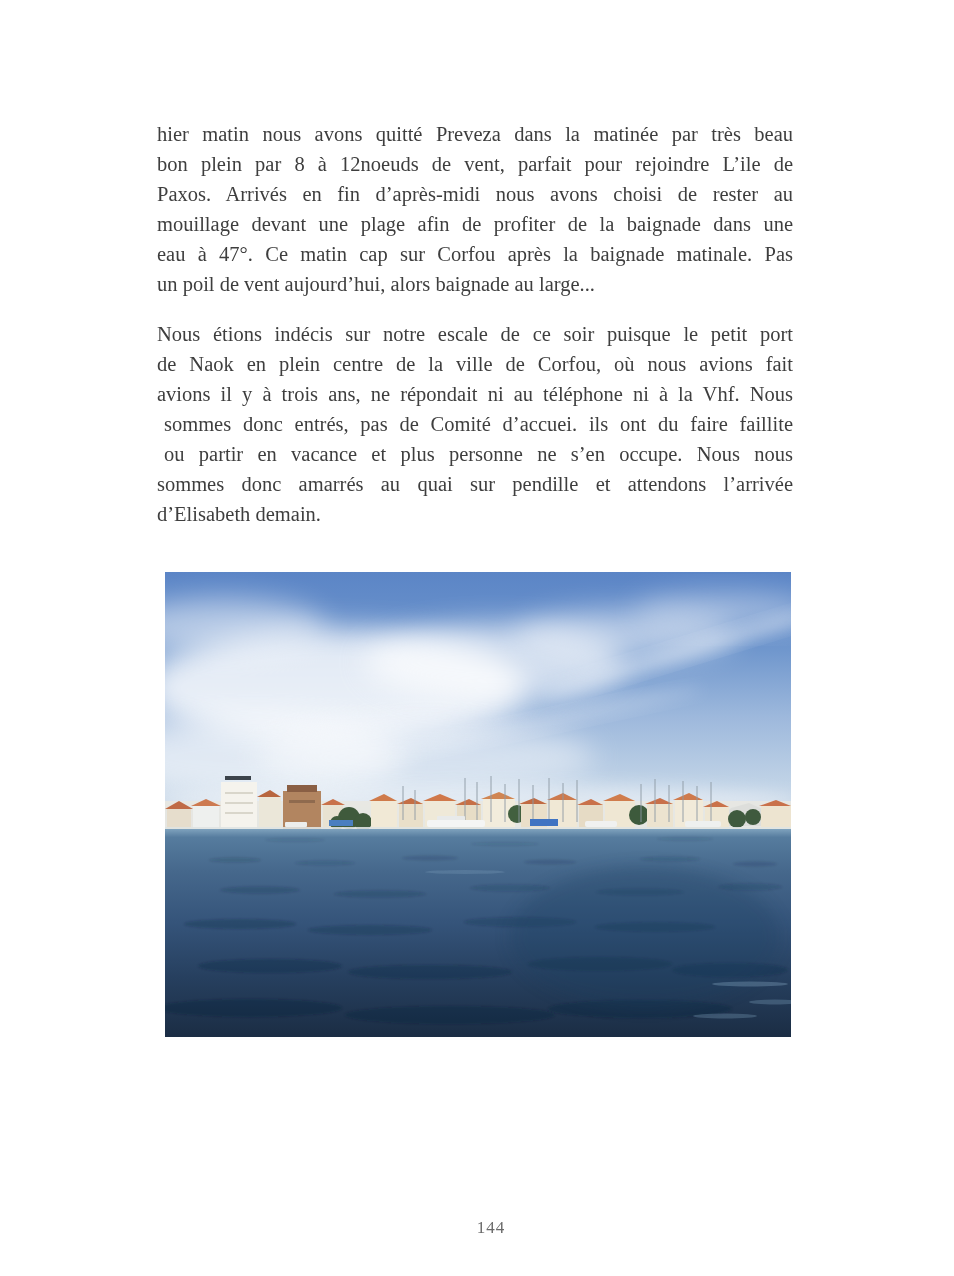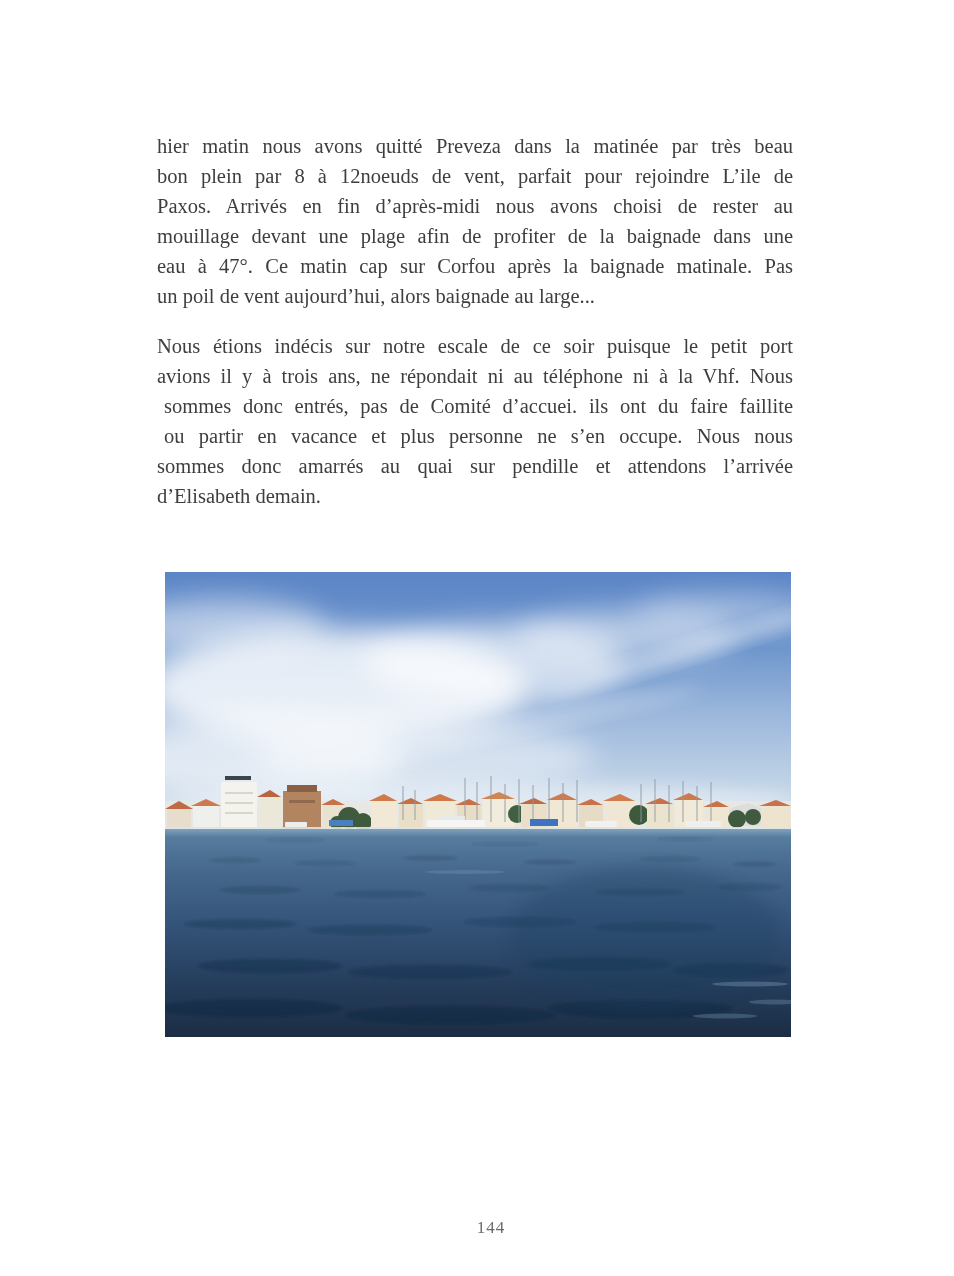--- a/index.html
+++ b/index.html
@@ -17,21 +17,21 @@
     background: #ffffff;
     font-family: "Liberation Serif", "DejaVu Serif", serif;
     color: #3e3e3e;
   }
   .text-block {
     position: absolute;
     left: 157px;
     top: 115px;
     width: 636px;
   }
-  .para { margin: 16px 0 20px 0; }
+  .para { margin: 4px 0 20px 0; }
   .line {
     font-size: 20.5px;
     line-height: 30px;
     height: 30px;
     text-align: justify;
     text-align-last: justify;
     white-space: normal;
     overflow: hidden;
     color: #3e3e3e;
   }
@@ -70,20 +70,21 @@
     <div class="para">
       <div class="line">hier matin nous avons quitté Preveza dans la matinée par très beau</div>
       <div class="line">bon plein  par 8 à 12noeuds de vent, parfait pour rejoindre L’ile de</div>
       <div class="line">Paxos. Arrivés en fin d’après-midi nous avons choisi de rester au</div>
       <div class="line">mouillage devant une plage afin de profiter de la baignade dans une</div>
       <div class="line">eau à 47°. Ce matin cap sur Corfou après la baignade matinale. Pas</div>
       <div class="line last">un poil de vent aujourd’hui, alors baignade au large...</div>
     </div>
     <div class="para">
       <div class="line">Nous étions indécis sur notre escale de ce soir puisque le petit port</div>
+      <div class="line">de Naok en plein centre de la ville de Corfou, où nous avions fait</div>
       <div class="line">avions il y à trois ans, ne répondait ni au téléphone ni à la Vhf. Nous</div>
       <div class="line indent">sommes donc entrés, pas de Comité d’accuei. ils ont du faire faillite</div>
       <div class="line indent">ou partir en vacance et plus personne ne s’en occupe. Nous nous</div>
       <div class="line">sommes donc amarrés au quai sur pendille et attendons l’arrivée</div>
       <div class="line last">d’Elisabeth demain.</div>
     </div>
   </div>
 
   <figure class="photo">
     <svg width="626" height="465" viewBox="0 0 626 465" xmlns="http://www.w3.org/2000/svg">

